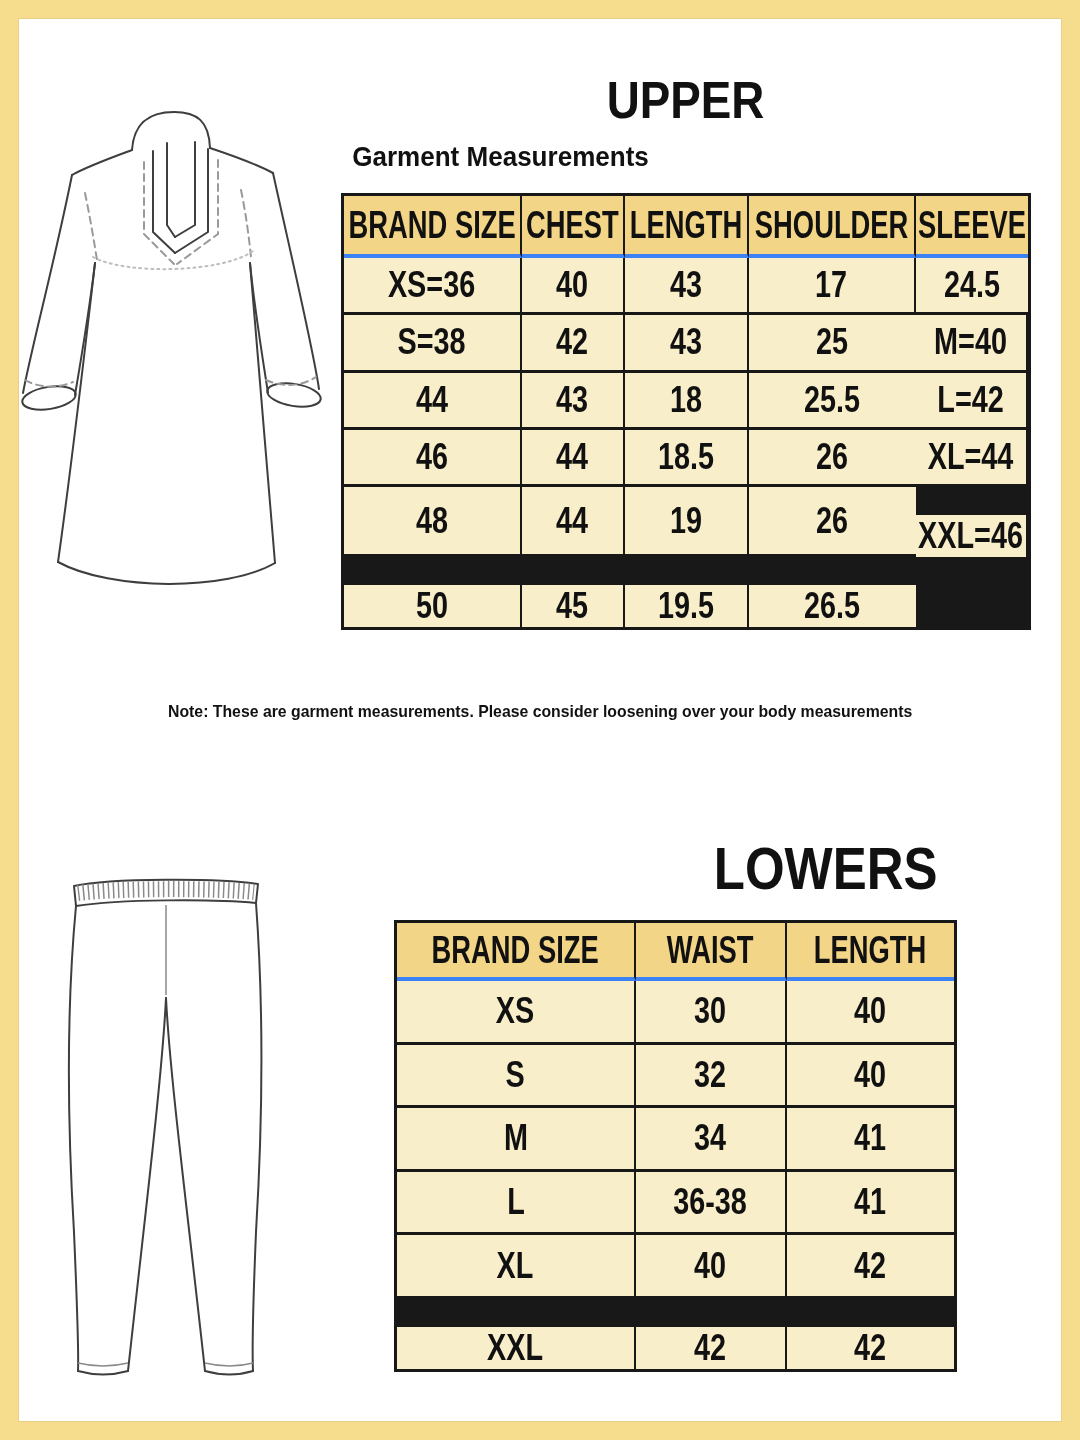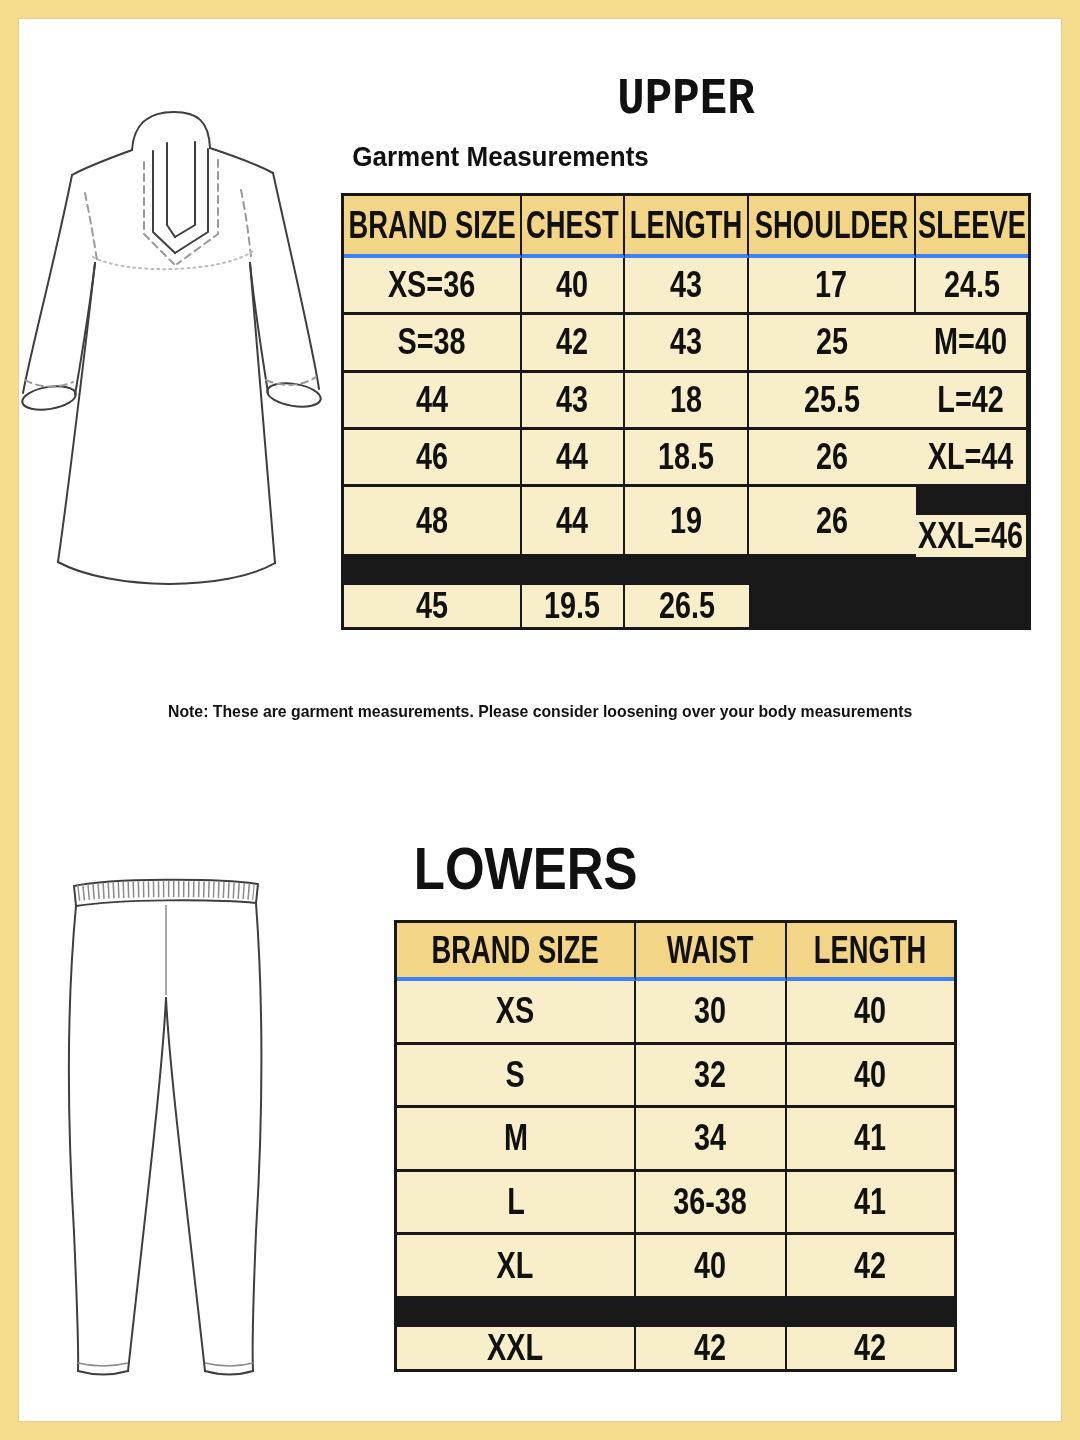--- a/index.html
+++ b/index.html
@@ -8,30 +8,30 @@
     font-family:"Liberation Sans","DejaVu Sans",sans-serif;color:#111;
     overflow:hidden;margin:0 auto;
   }
   .frame{
     position:absolute;inset:0;border:18px solid #F6DD8E;
     box-shadow:inset 0 0 0 1px #EBCF86;pointer-events:none;z-index:50;
   }
   
   .upper-title{
     position:absolute;left:341px;top:72px;width:690px;text-align:center;
-    font-size:52px;font-weight:bold;line-height:56px;white-space:nowrap;font-family:Liberation Mono, monospace;
+    font-size:52px;font-weight:bold;line-height:56px;white-space:nowrap;
   }
   .upper-title .squeeze{display:inline-block;transform:scaleX(.88);}
   .upper-subtitle{
     position:absolute;left:341px;top:140px;width:690px;text-align:left;
     font-size:28px;font-weight:bold;line-height:34px;white-space:nowrap;
   }
   .upper-subtitle .squeeze{display:inline-block;transform:scaleX(.93);}
   .lowers-title{
-    position:absolute;left:394px;top:836px;width:563px;text-align:left;
+    position:absolute;left:394px;top:836px;width:563px;text-align:right;
     font-size:60px;font-weight:bold;line-height:66px;white-space:nowrap;
   }
   .lowers-title .squeeze{display:inline-block;transform:scaleX(.85);}
   
   .size-table{
     position:absolute;box-sizing:border-box;border:3px solid #181818;
     display:grid;background:#181818;
   }
   .upper-table{
     left:341px;top:193px;width:690px;height:437px;
@@ -210,20 +210,23 @@
         <span class="cell-txt">19</span>
       </div>
     <div class="cell lastcol">
         <span class="cell-txt">26</span>
       </div>
 
     <div class="cell lastrow">
         <span class="cell-txt">XXL=46</span>
       </div>
     <div class="cell lastrow">
+        <span class="cell-txt">50</span>
+      </div>
+    <div class="cell lastrow">
         <span class="cell-txt">45</span>
       </div>
     <div class="cell lastrow">
         <span class="cell-txt">19.5</span>
       </div>
     <div class="cell lastcol lastrow">
         <span class="cell-txt">26.5</span>
       </div>
   </div>
 

